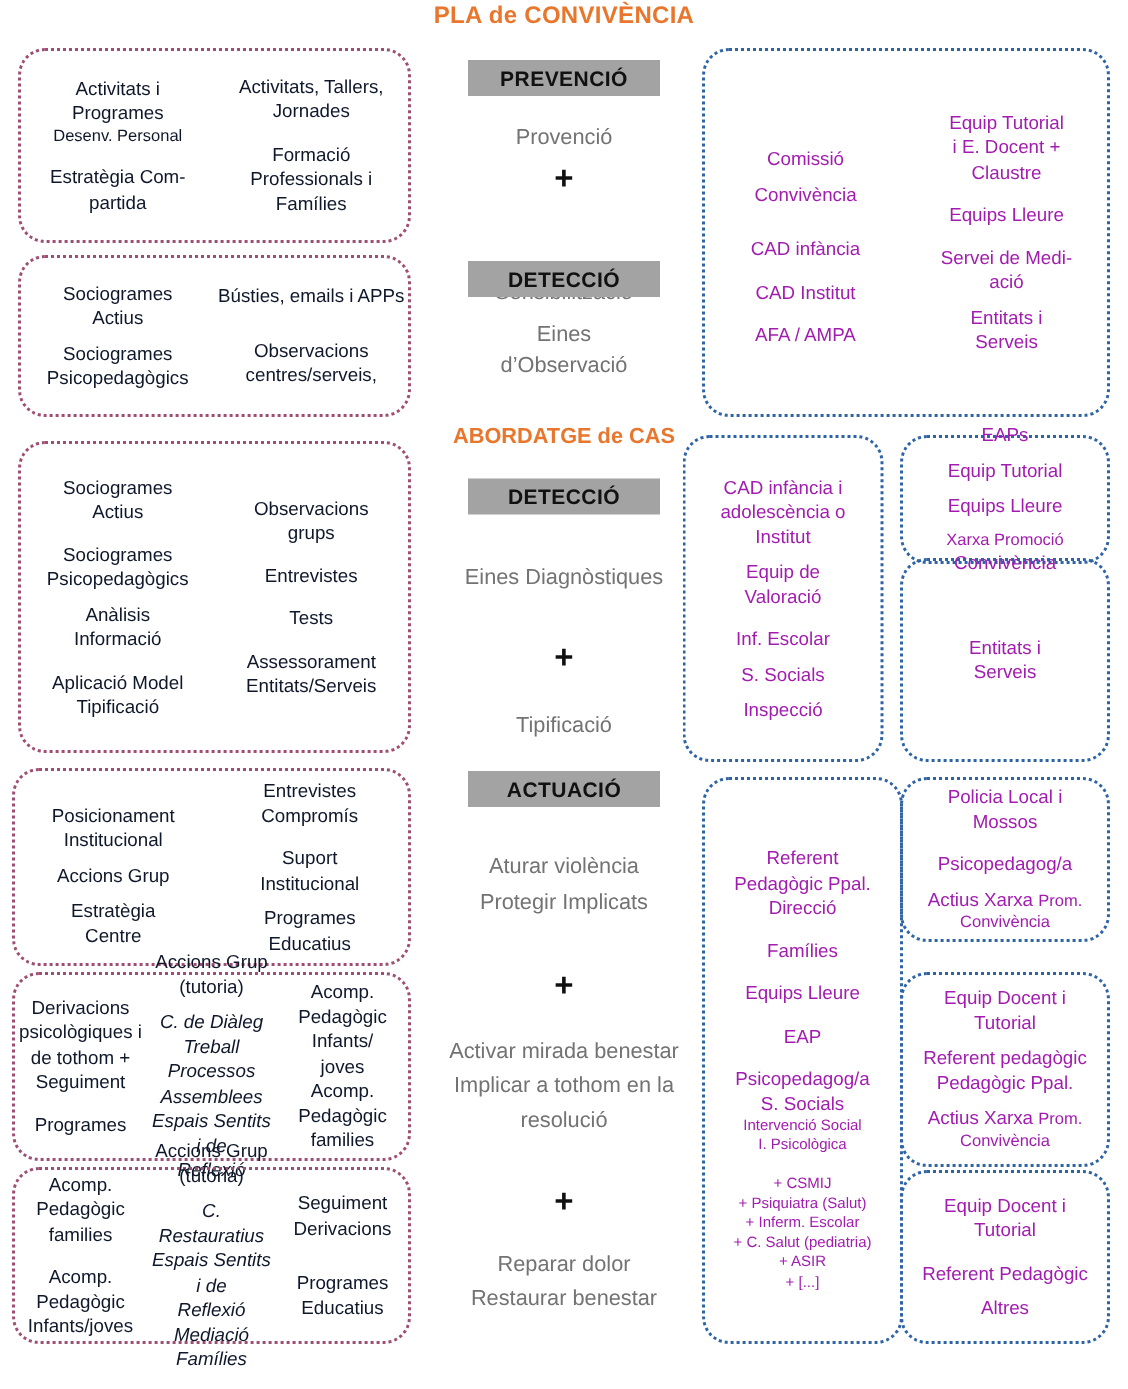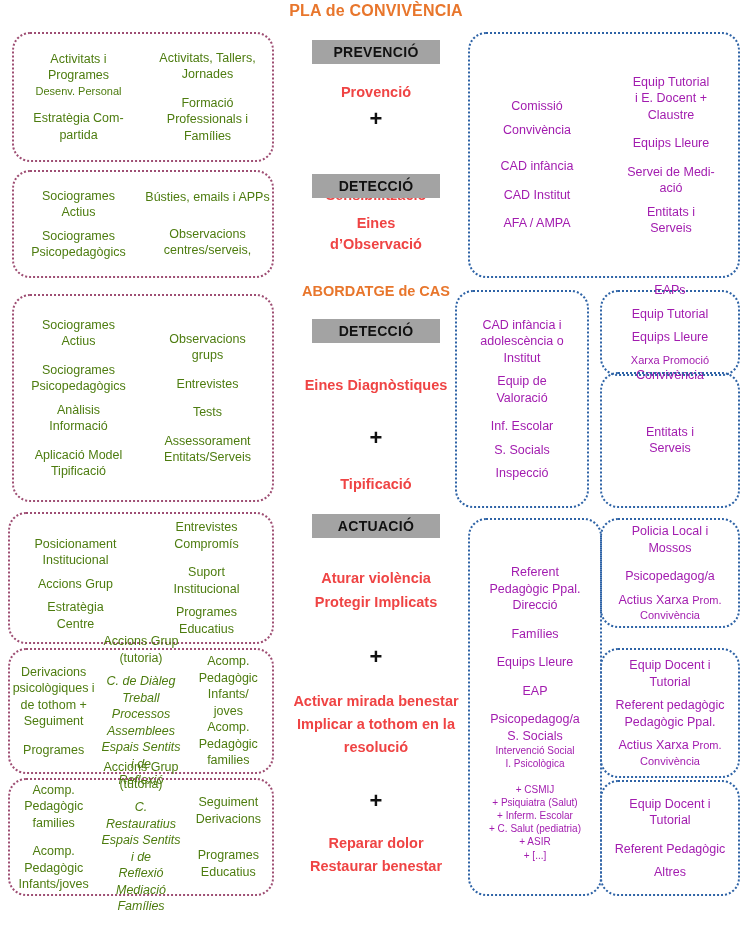--- a/index.html
+++ b/index.html
@@ -33,21 +33,21 @@
     width:100%;height:100%;
     box-sizing:border-box;
     align-items:center;
     justify-content:space-around;
   }
   .col{
     flex:1;
     text-align:center;
     line-height:1.32;
     font-size:12.5px;
-    color:#4d7c0f;
+    color:#0f172a;
     padding:0 2px;
     box-sizing:border-box;
   }
   .col.blue{ color:#a21caf; }
   .col p{margin:0;}
   .col p.gap{margin-top:12px;}
   .col p.gap-sm{margin-top:7px;}
   .col p.gap-lg{margin-top:20px;}
   .it{font-style:italic;}
   .sm{font-size:11px;}
@@ -63,23 +63,23 @@
     background:#a3a3a3;
     color:#111;
     font-weight:bold;
     font-size:14px;
     padding:4px 0;
     width:128px;
     margin:0 auto;
     letter-spacing:.3px;
   }
   .ctext{
-    font-weight:bold;
+    font-weight:normal;
     font-size:14.5px;
-    color:#ef4444;
+    color:#737373;
     line-height:1.45;
   }
   .cplus{
     font-weight:bold;
     font-size:22px;
     color:#111;
     line-height:1;
   }
   .csect{
     color:#E8762C;

